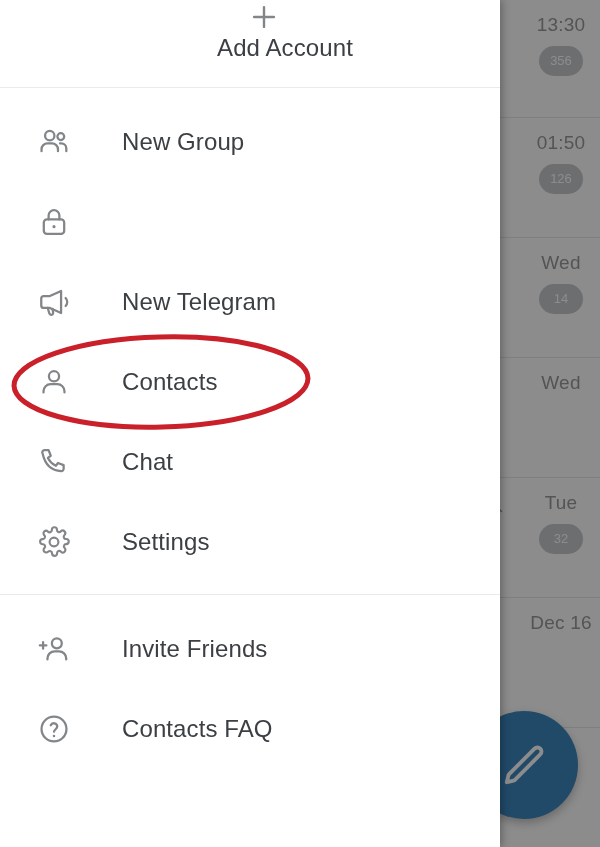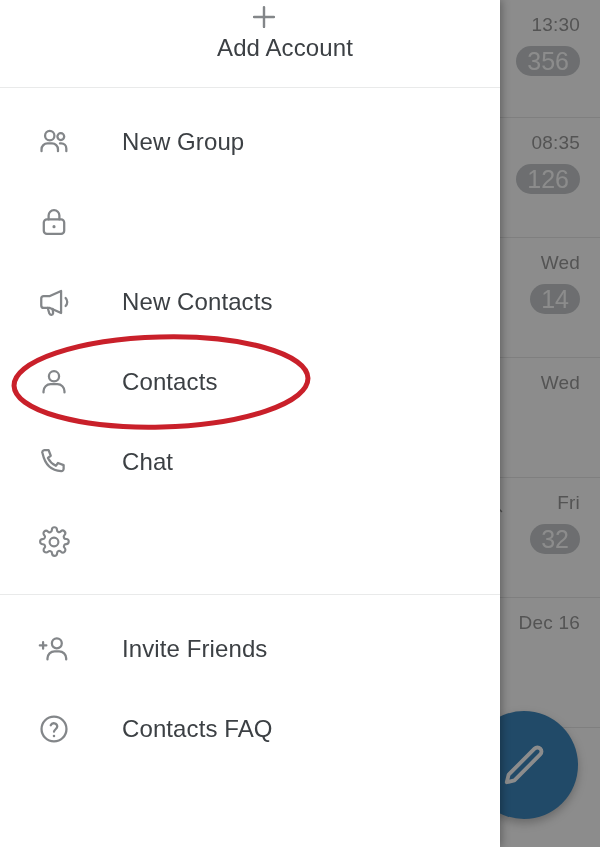--- a/index.html
+++ b/index.html
@@ -34,41 +34,41 @@
   }
   .chat-row {
     position: absolute;
     left: 0;
     width: 600px;
     box-sizing: border-box;
     border-bottom: 1px solid #e8e8e8;
   }
   .chat-meta {
     position: absolute;
-    right: 20px;
+    right: 0;
     top: 14px;
-    text-align: right;
+    text-align: center;
     width: 78px;
   }
   .chat-time {
     font-size: 19px;
     color: #9a9a9a;
     letter-spacing: .2px;
     display: block;
     line-height: 22px;
   }
   .chat-badge {
     display: inline-block;
     margin-top: 10px;
     min-width: 22px;
     padding: 4px 11px;
     border-radius: 15px;
     background: #c6c9cc;
     color: #ffffff;
-    font-size: 25px;
+    font-size: 13px;
     line-height: 22px;
     font-weight: 500;
   }
   .mute-icon {
     position: absolute;
     right: 96px;
     top: 16px;
     width: 20px;
     height: 20px;
     color: #9a9a9a;
@@ -155,36 +155,36 @@
 <body>
 
 <div id="screen">
 
   <div class="chatlist">
     <div id="chat-rows">
         <div class="chat-row" style="top: 0px; height: 118px;">
           <div class="chat-meta"><span class="chat-time">13:30</span><span class="chat-badge">356</span></div>
         </div>
         <div class="chat-row" style="top: 118px; height: 120px;">
-          <div class="chat-meta"><span class="chat-time">08:35</span><span class="chat-badge">126</span></div>
+          <div class="chat-meta"><span class="chat-time">01:50</span><span class="chat-badge">126</span></div>
         </div>
         <div class="chat-row" style="top: 238px; height: 120px;">
           <div class="chat-meta"><span class="chat-time">Wed</span><span class="chat-badge">14</span></div>
         </div>
         <div class="chat-row" style="top: 358px; height: 120px;">
           <div class="chat-meta">
             <span class="chat-time">Wed</span>
           </div>
         </div>
         <div class="chat-row" style="top: 478px; height: 120px;">
           <span class="mute-icon"><svg viewBox="0 0 24 24" fill="none" stroke="currentColor" stroke-width="1.8" stroke-linecap="round" stroke-linejoin="round">
               <path d="M10.5 6.5 7 9.5H4v5h3l3.5 3z"></path>
               <path d="M3 3l18 18"></path>
             </svg></span>
-          <div class="chat-meta"><span class="chat-time">Fri</span><span class="chat-badge">32</span></div>
+          <div class="chat-meta"><span class="chat-time">Tue</span><span class="chat-badge">32</span></div>
         </div>
         <div class="chat-row" style="top: 598px; height: 130px;">
           <div class="chat-meta">
             <span class="chat-time">Dec 16</span>
           </div>
         </div>
       </div>
 
     <div class="fab">
       <svg viewBox="0 0 24 24" fill="none" stroke="currentColor" stroke-width="2" stroke-linecap="round" stroke-linejoin="round">
@@ -229,21 +229,21 @@
           </span>
         </div>
         <div class="menu-item">
           <span class="menu-icon">
             <svg viewBox="0 0 24 24" fill="none" stroke="currentColor" stroke-width="1.6" stroke-linecap="round" stroke-linejoin="round">
               <path d="M3 9.6a1.8 1.8 0 0 1 1.8-1.8h4.3L17 4.2v15.6l-7.9-3.6H4.8A1.8 1.8 0 0 1 3 14.4z"></path>
               <path d="M7.6 16.2l1.1 3.9a1.4 1.4 0 0 0 2.7-.3l-.4-3"></path>
               <path d="M20.2 9.2a4 4 0 0 1 0 5.6"></path>
             </svg>
           </span>
-          <span class="menu-label">New Contacts</span>
+          <span class="menu-label">New Telegram</span>
         </div>
         <div class="menu-item">
           <span class="menu-icon">
             <svg viewBox="0 0 24 24" fill="none" stroke="currentColor" stroke-width="1.6" stroke-linecap="round" stroke-linejoin="round">
               <circle cx="12" cy="8" r="3.6"></circle>
               <path d="M4.6 19.4v-.9a5 5 0 0 1 5-5h4.8a5 5 0 0 1 5 5v.9"></path>
             </svg>
           </span>
           <span class="menu-label">Contacts</span>
         </div>
@@ -255,20 +255,21 @@
           </span>
           <span class="menu-label">Chat</span>
         </div>
         <div class="menu-item">
           <span class="menu-icon">
             <svg viewBox="0 0 24 24" fill="none" stroke="currentColor" stroke-width="1.5" stroke-linecap="round" stroke-linejoin="round">
               <circle cx="12" cy="12" r="3.1"></circle>
               <path d="M19.1 14.4a1.5 1.5 0 0 0 .3 1.7l.1.1a1.8 1.8 0 1 1-2.6 2.6l-.1-.1a1.5 1.5 0 0 0-1.7-.3 1.5 1.5 0 0 0-.9 1.4v.2a1.8 1.8 0 0 1-3.6 0v-.1a1.5 1.5 0 0 0-1-1.4 1.5 1.5 0 0 0-1.7.3l-.1.1a1.8 1.8 0 1 1-2.6-2.6l.1-.1a1.5 1.5 0 0 0 .3-1.7 1.5 1.5 0 0 0-1.4-.9h-.2a1.8 1.8 0 0 1 0-3.6h.1a1.5 1.5 0 0 0 1.4-1 1.5 1.5 0 0 0-.3-1.7l-.1-.1a1.8 1.8 0 1 1 2.6-2.6l.1.1a1.5 1.5 0 0 0 1.7.3h.1a1.5 1.5 0 0 0 .9-1.4v-.2a1.8 1.8 0 0 1 3.6 0v.1a1.5 1.5 0 0 0 .9 1.4 1.5 1.5 0 0 0 1.7-.3l.1-.1a1.8 1.8 0 1 1 2.6 2.6l-.1.1a1.5 1.5 0 0 0-.3 1.7v.1a1.5 1.5 0 0 0 1.4.9h.2a1.8 1.8 0 0 1 0 3.6h-.1a1.5 1.5 0 0 0-1.4.9z"></path>
             </svg>
           </span>
+          <span class="menu-label">Settings</span>
         </div>
       </div>
     <div class="divider"></div>
     <div class="menu-section sec-bot" id="section-secondary">
         <div class="menu-item">
           <span class="menu-icon">
             <svg viewBox="0 0 24 24" fill="none" stroke="currentColor" stroke-width="1.6" stroke-linecap="round" stroke-linejoin="round">
               <circle cx="14" cy="8" r="3.5"></circle>
               <path d="M7.4 19.4v-.8a5 5 0 0 1 5-5h3.2a5 5 0 0 1 5 5v.8"></path>
               <path d="M4.3 7.2v4.6M2 9.5h4.6"></path>

